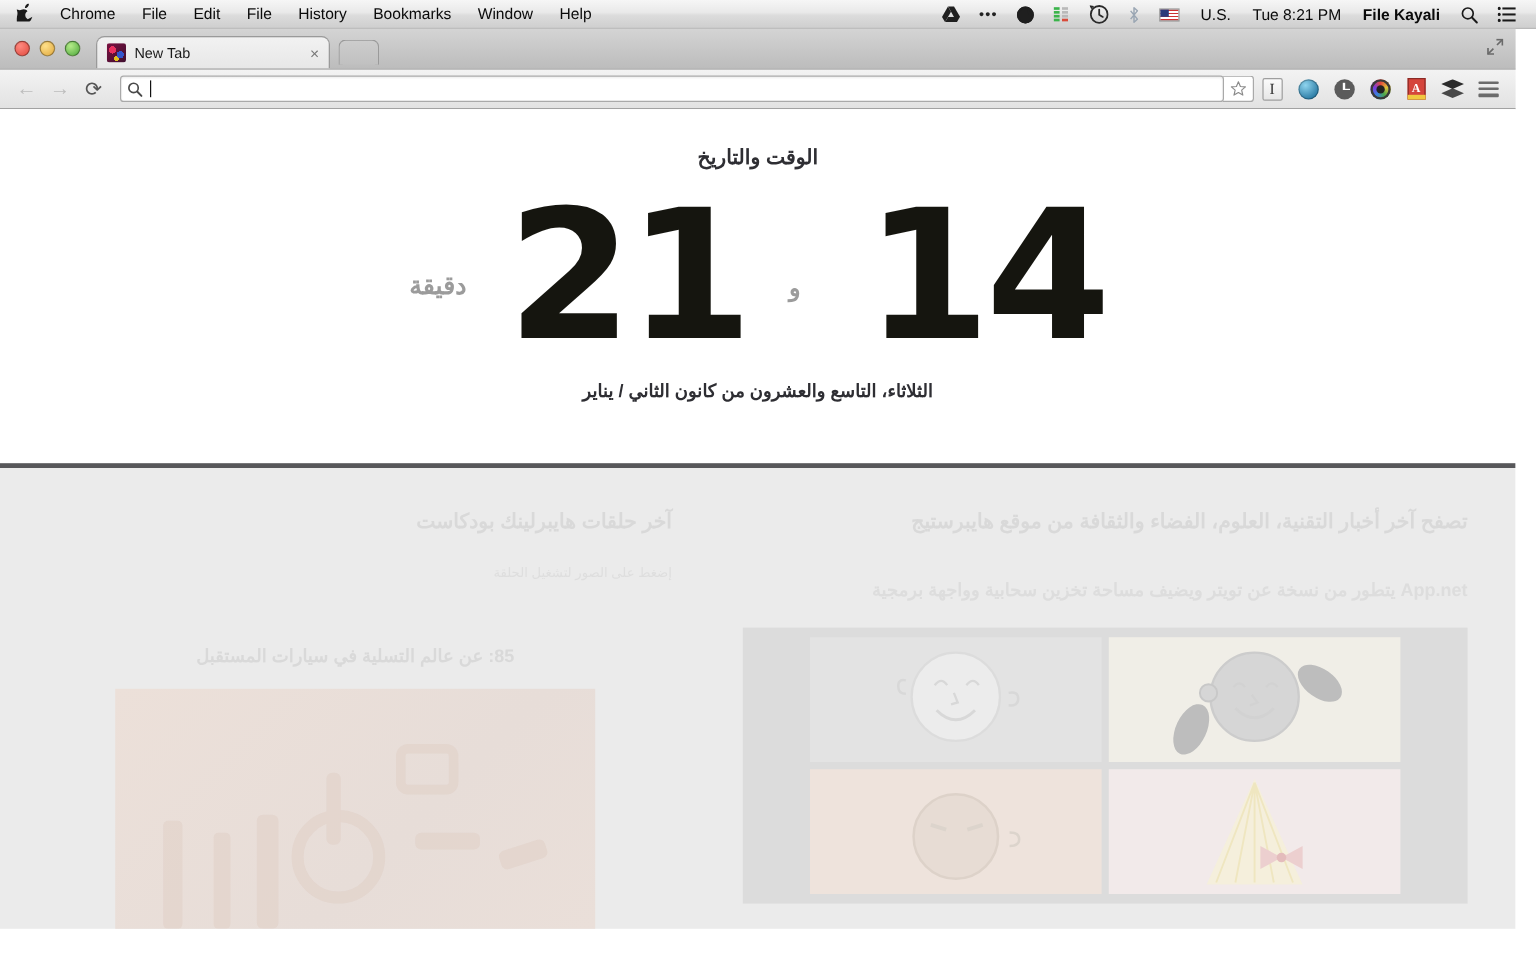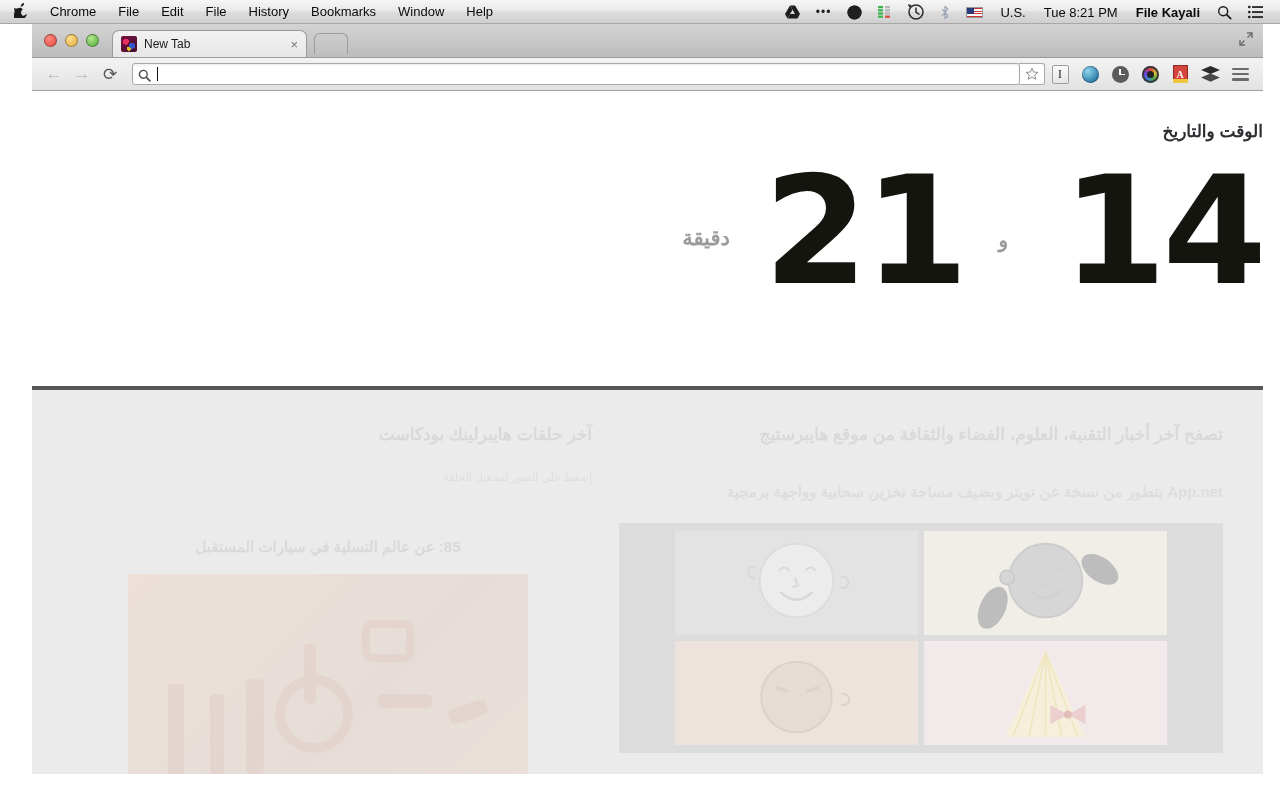--- a/index.html
+++ b/index.html
@@ -31,21 +31,21 @@
   .mb-text.bold{ font-weight:bold; }
   .flag{
     width:17px;height:11px;display:inline-block;position:relative;
     background:linear-gradient(to bottom,#c33 0 14%,#fff 14% 28%,#c33 28% 42%,#fff 42% 56%,#c33 56% 70%,#fff 70% 84%,#c33 84% 100%);
     border:1px solid #999;
   }
   .flag:before{content:"";position:absolute;left:0;top:0;width:7px;height:6px;background:#2a3a7a;}
   .dots3{ letter-spacing:1px; font-size:12px; color:#222; }
 
   
-  .chrome-win{ width:1263px; height:776px; position:relative;padding-left:32px; }
+  .chrome-win{ width:1263px; height:776px; position:relative; }
   .tabstrip{
     height:34px; width:100%;
     background:linear-gradient(to bottom,#d4d4d4,#bcbcbc);
     border-bottom:1px solid #9a9a9a;
     position:relative; display:flex; align-items:flex-end;
   }
   .traffic{ position:absolute; left:12px; top:10px; display:flex; gap:8px;}
   .tl{ width:13px;height:13px;border-radius:50%; border:1px solid rgba(0,0,0,.35);}
   .tl.red{ background:radial-gradient(circle at 35% 30%,#ff8a80,#e04a3f);}
   .tl.yellow{ background:radial-gradient(circle at 35% 30%,#ffe08a,#e0a93f);}
@@ -120,21 +120,21 @@
     position:relative;display:flex;align-items:center;justify-content:center;
     color:#fff;font-size:10px;font-weight:bold;font-family:"Liberation Serif",serif;}
   .ext-book:after{content:"";position:absolute;left:-1px;bottom:-1px;right:-1px;height:4px;background:#f0c840;}
   .ext-hamb{ width:17px;height:13px;display:flex;flex-direction:column;justify-content:space-between;}
   .ext-hamb i{ display:block;height:2.5px;background:#6b6b6b;border-radius:1px;}
 
   
   .page{ width:100%; height:709px; overflow:hidden; background:#fff; direction:rtl;}
   .clock-section{
     height:295px; background:#fff;
-    display:flex; flex-direction:column; align-items:flex-start;
+    display:flex; flex-direction:column; align-items:center;
     padding-top:30px;
   }
   .clock-title{ font-size:17px; font-weight:bold; color:#2e2e33; letter-spacing:0; }
   .clock-row{
     margin-top:18px;
     display:flex; align-items:center; justify-content:center; gap:0;
     direction:rtl;
   }
   .big-num{
     font-size:150px; font-weight:bold; color:#15150f;
@@ -343,20 +343,21 @@
   <div class="page">
 
     <section class="clock-section">
       <div class="clock-title">الوقت والتاريخ</div>
       <div class="clock-row">
         <div class="big-num hour">14</div>
         <div class="conj">و</div>
         <div class="big-num">21</div>
         <div class="unit">دقيقة</div>
       </div>
+      <div class="date-line">الثلاثاء، التاسع والعشرون من كانون الثاني / يناير</div>
     </section>
 
     <div class="divider"></div>
 
     <section class="faded">
       <div class="cols">
 
         <div class="col col-right">
           <div class="sec-head">تصفح آخر أخبار التقنية، العلوم، الفضاء والثقافة من موقع هايبرستيج</div>
           <div class="art-title">App.net يتطور من نسخة عن تويتر ويضيف مساحة تخزين سحابية وواجهة برمجية</div>

